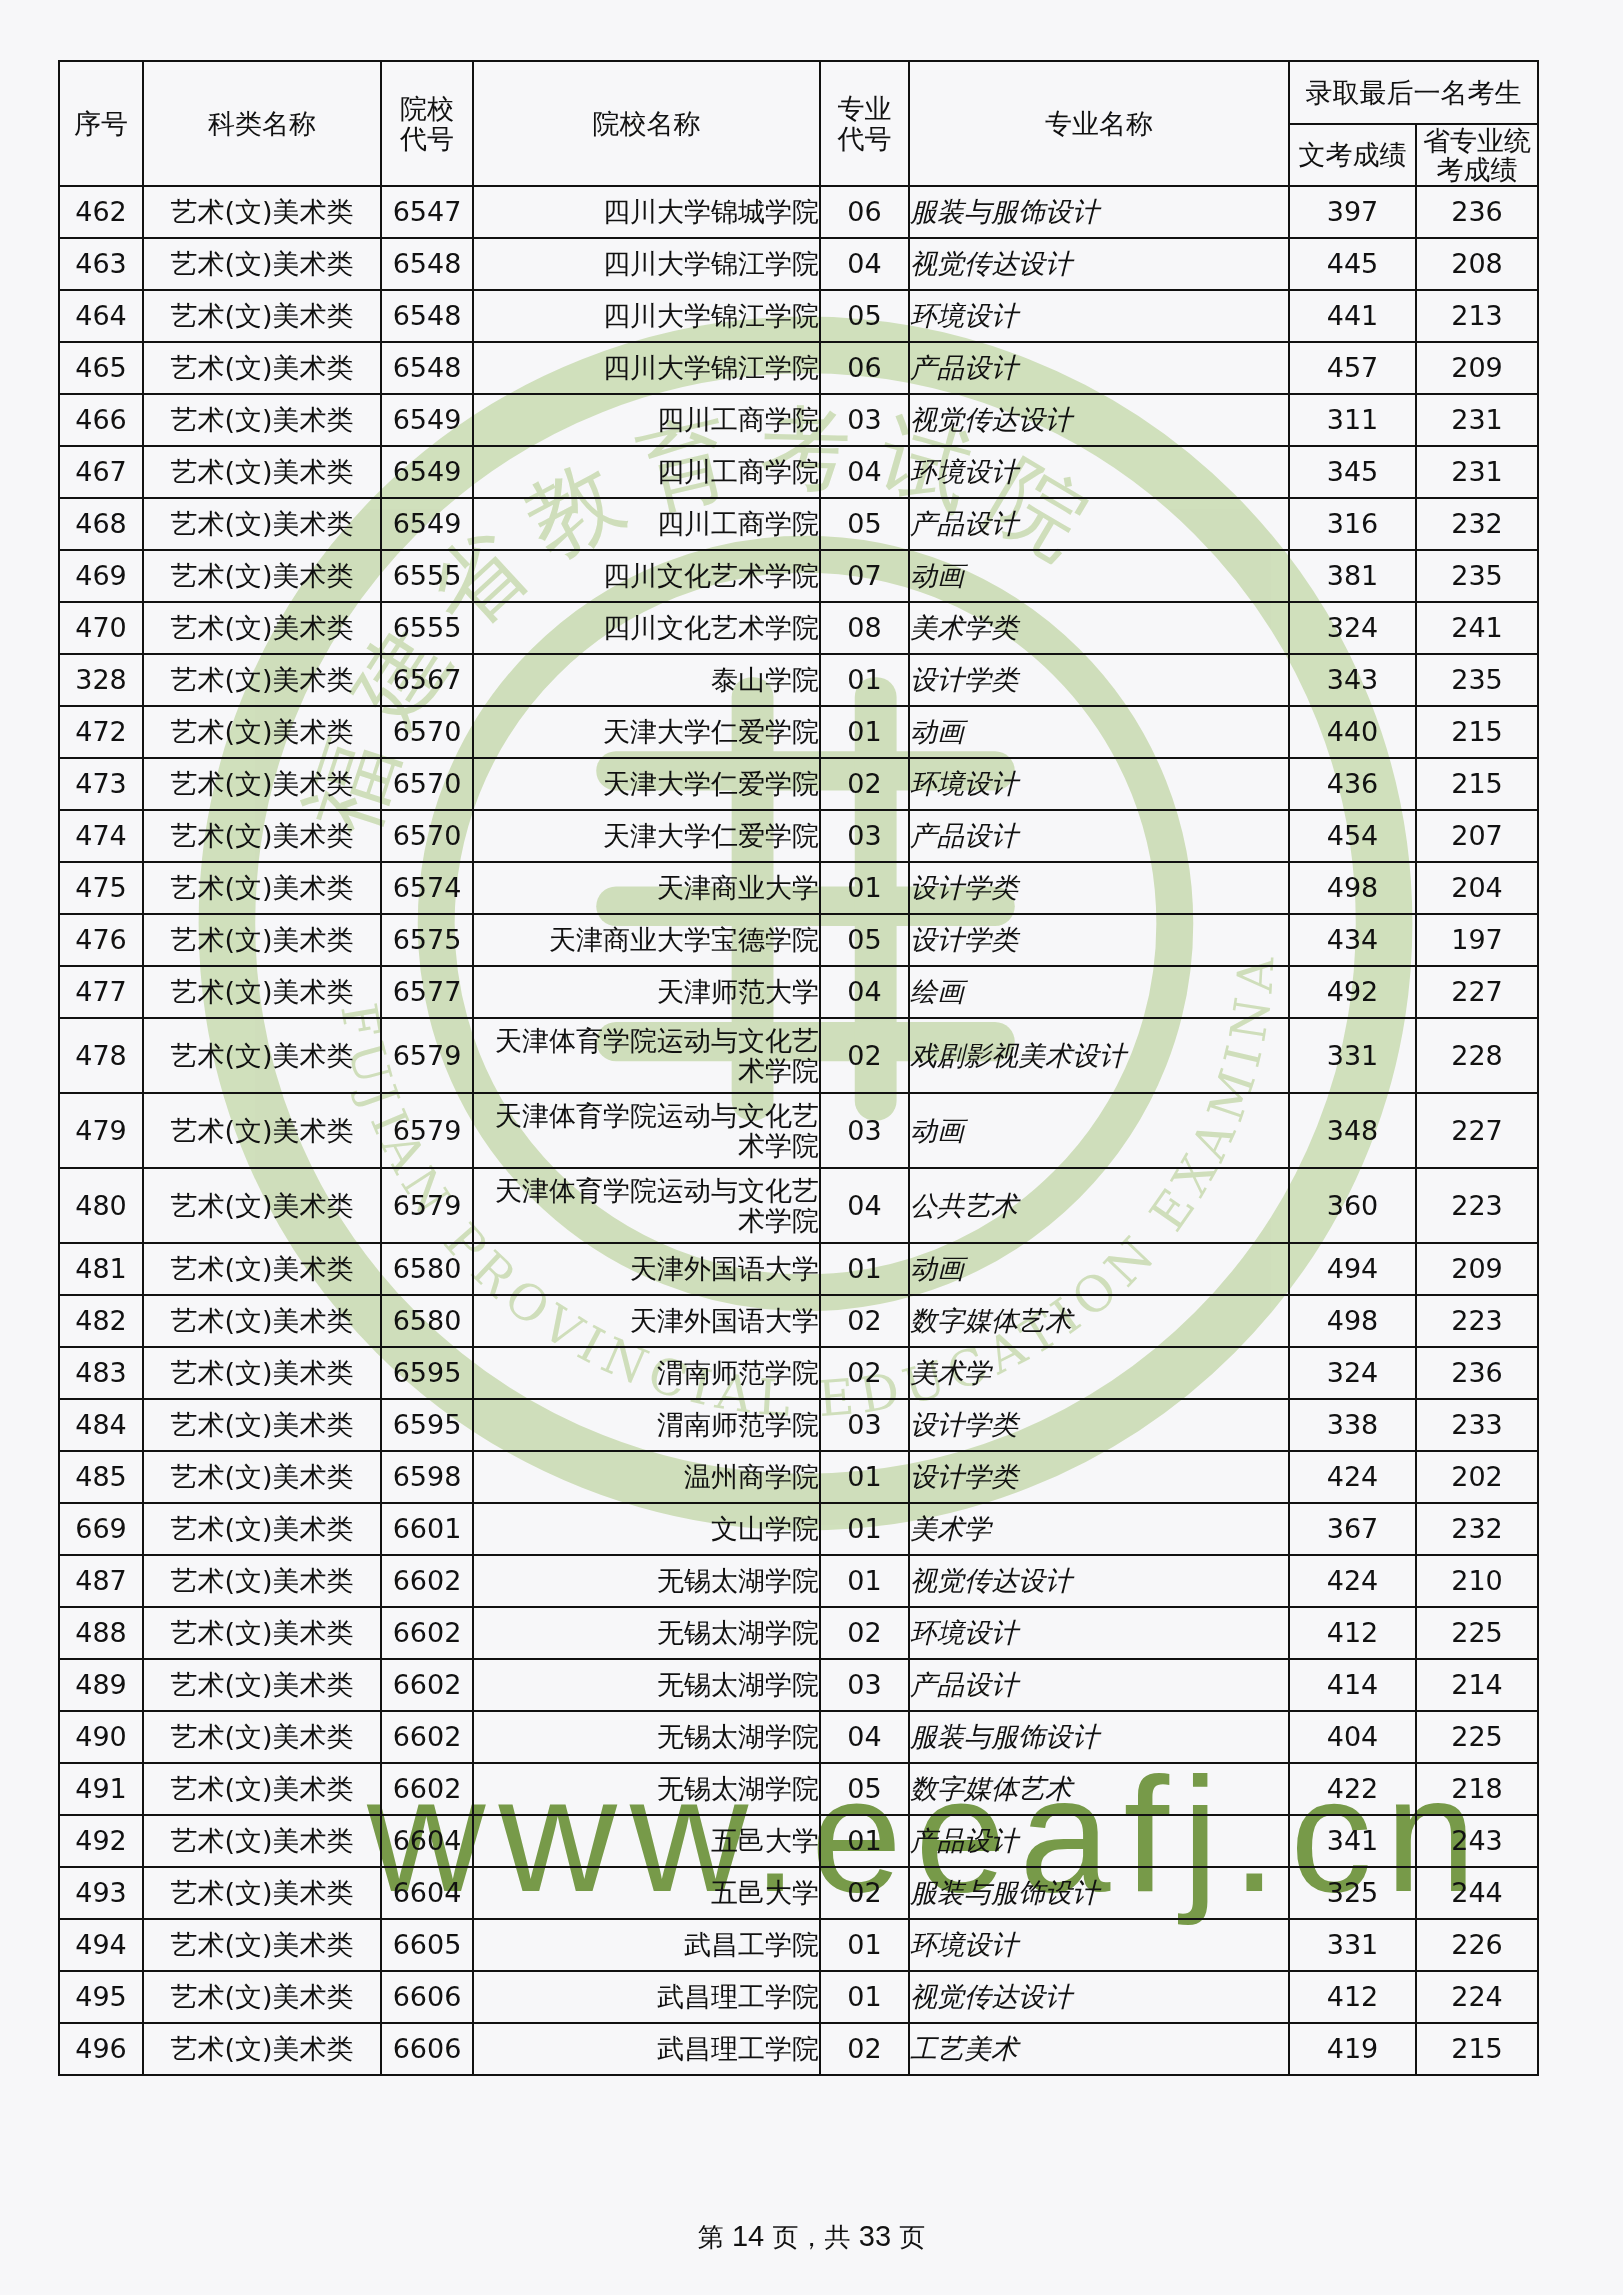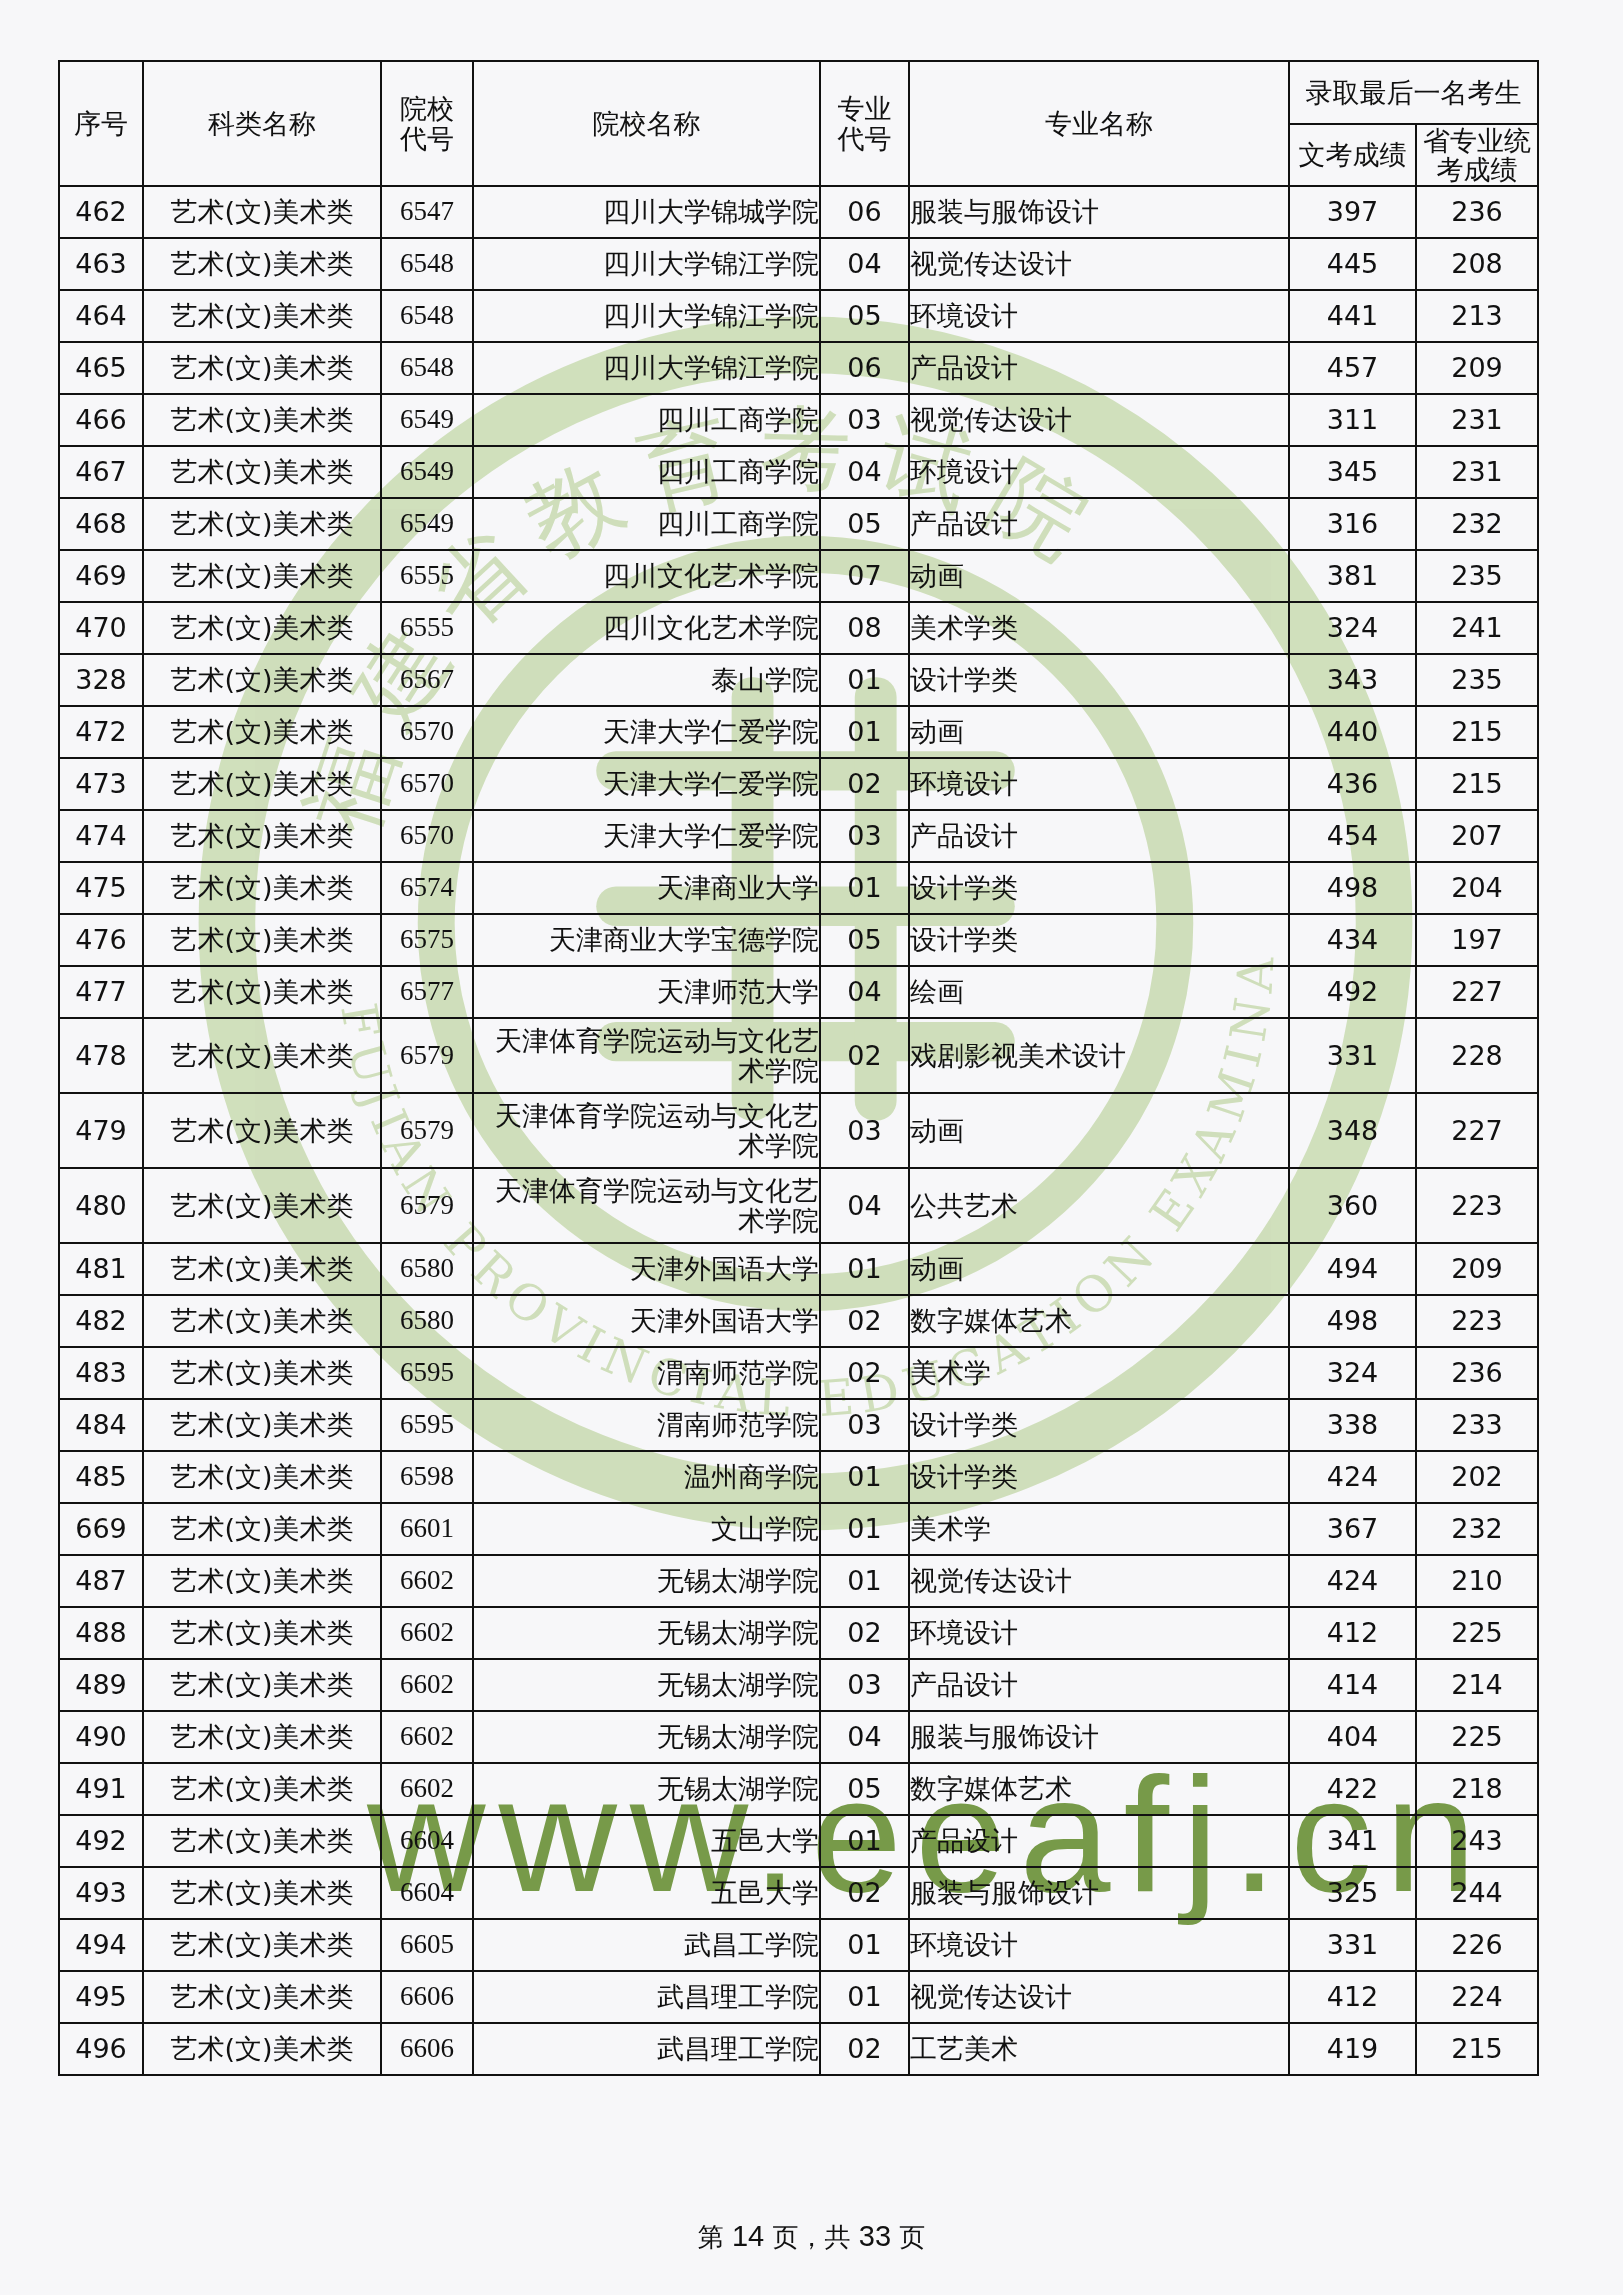--- a/index.html
+++ b/index.html
@@ -33,24 +33,24 @@
     font-weight: normal;
     font-size: 27px;
     line-height: 1.08;
   }
   thead th { height: 60px; text-align: center; vertical-align: middle; font-size: 27.5px; }
   thead tr.hdr1 th.tall { height: 123px; }
   tbody td { height: 50px; vertical-align: middle; }
   tbody tr.two-line td { height: 73px; }
   td.c-seq { text-align: center; }
   td.c-cat { text-align: center; padding-left: 3.9px; }
-  td.c-scode { text-align: center; font-family: Liberation Serif, serif; }
+  td.c-scode { text-align: center; }
   td.c-sname { text-align: right; padding-left: 3.9px; }
   td.c-mcode { text-align: center; margin-top: 32px; }
-  td.c-mname { text-align: left; padding-left: 3.9px; }
+  td.c-mname { text-align: left; padding-left: 3.9px; font-style: italic; }
   td.c-wk { text-align: center; }
   td.c-zk { text-align: center; }
   .footer {
     position: absolute; top: 2220px; left: 0; width: 1623px;
     text-align: center; font-size: 26px; z-index: 1;
     font-family: "DejaVu Sans", sans-serif;
   }
   .footer .num { font-family: "Liberation Sans", sans-serif; font-size: 29px; margin-top: 32px; }
 </style>
 </head>

